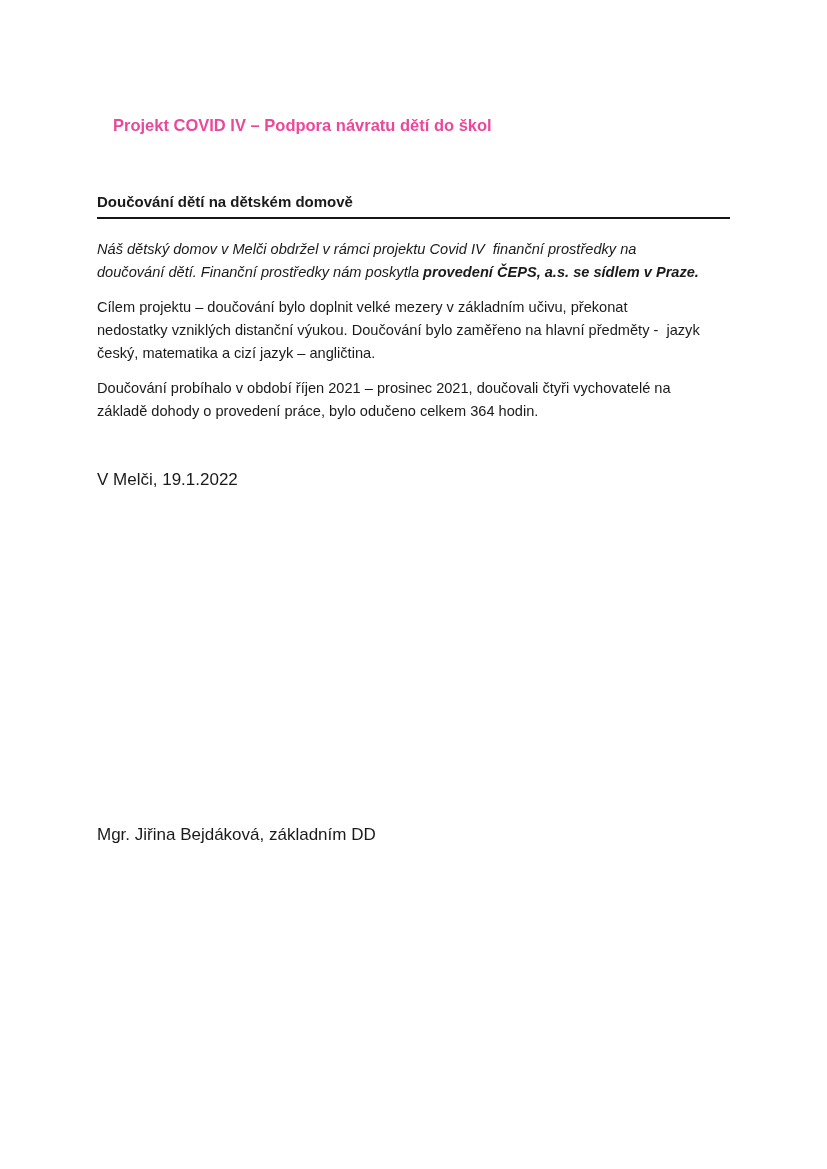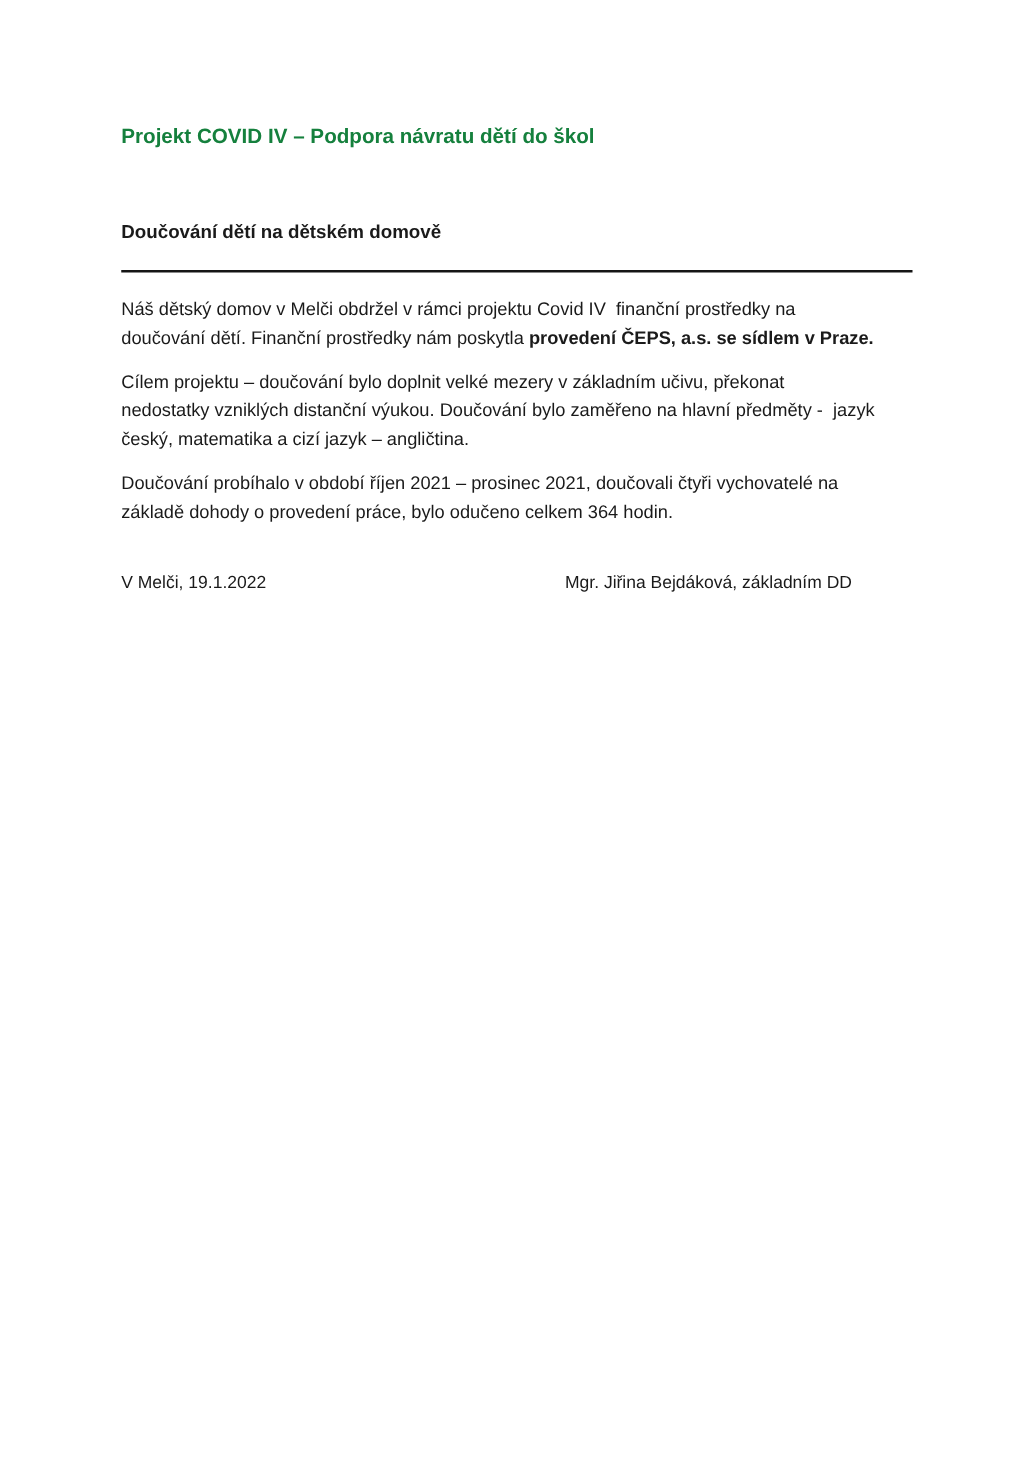--- a/index.html
+++ b/index.html
@@ -16,56 +16,58 @@
     font-family: "Liberation Sans", "DejaVu Sans", sans-serif;
     color: #1a1a1a;
   }
   .content {
     position: absolute;
     left: 97px;
     top: 0;
     width: 700px;
   }
   .doc-title {
-    margin: 0;
+    margin: 16px;
     padding-top: 99px;
     font-size: 16.5px;
     line-height: 20px;
     font-weight: bold;
-    color: #15803d;
+    color: #ec4899;
     white-space: pre-wrap;
   }
   .section-heading {
     margin: 58px 0 0 0;
     width: 633px;
     font-size: 15px;
     line-height: 18px;
     font-weight: bold;
-    padding-bottom: 21px;
+    padding-bottom: 6px;
     border-bottom: 2px solid #151515;
     white-space: pre-wrap;
   }
   .para {
     margin: 0 0 12px 0;
     font-size: 14.6px;
     line-height: 23px;
     white-space: pre-wrap;
   }
   .para.first {
     margin-top: 19px;
+    font-style: italic;
   }
   .para b, .para strong {
     font-weight: bold;
   }
   .signature-row {
     display: flex;
-    margin-top: 32px;
-    font-size: 14px;
+    margin-top: 45px;
+    font-size: 17px;
     line-height: 23px;
     white-space: pre-wrap;
+    flex-direction: column;
   }
   .signature-row .place-date {
     width: 355px;
     flex: 0 0 355px;
   }
 </style>
 </head>
 <body>
 
 <div class="page">

